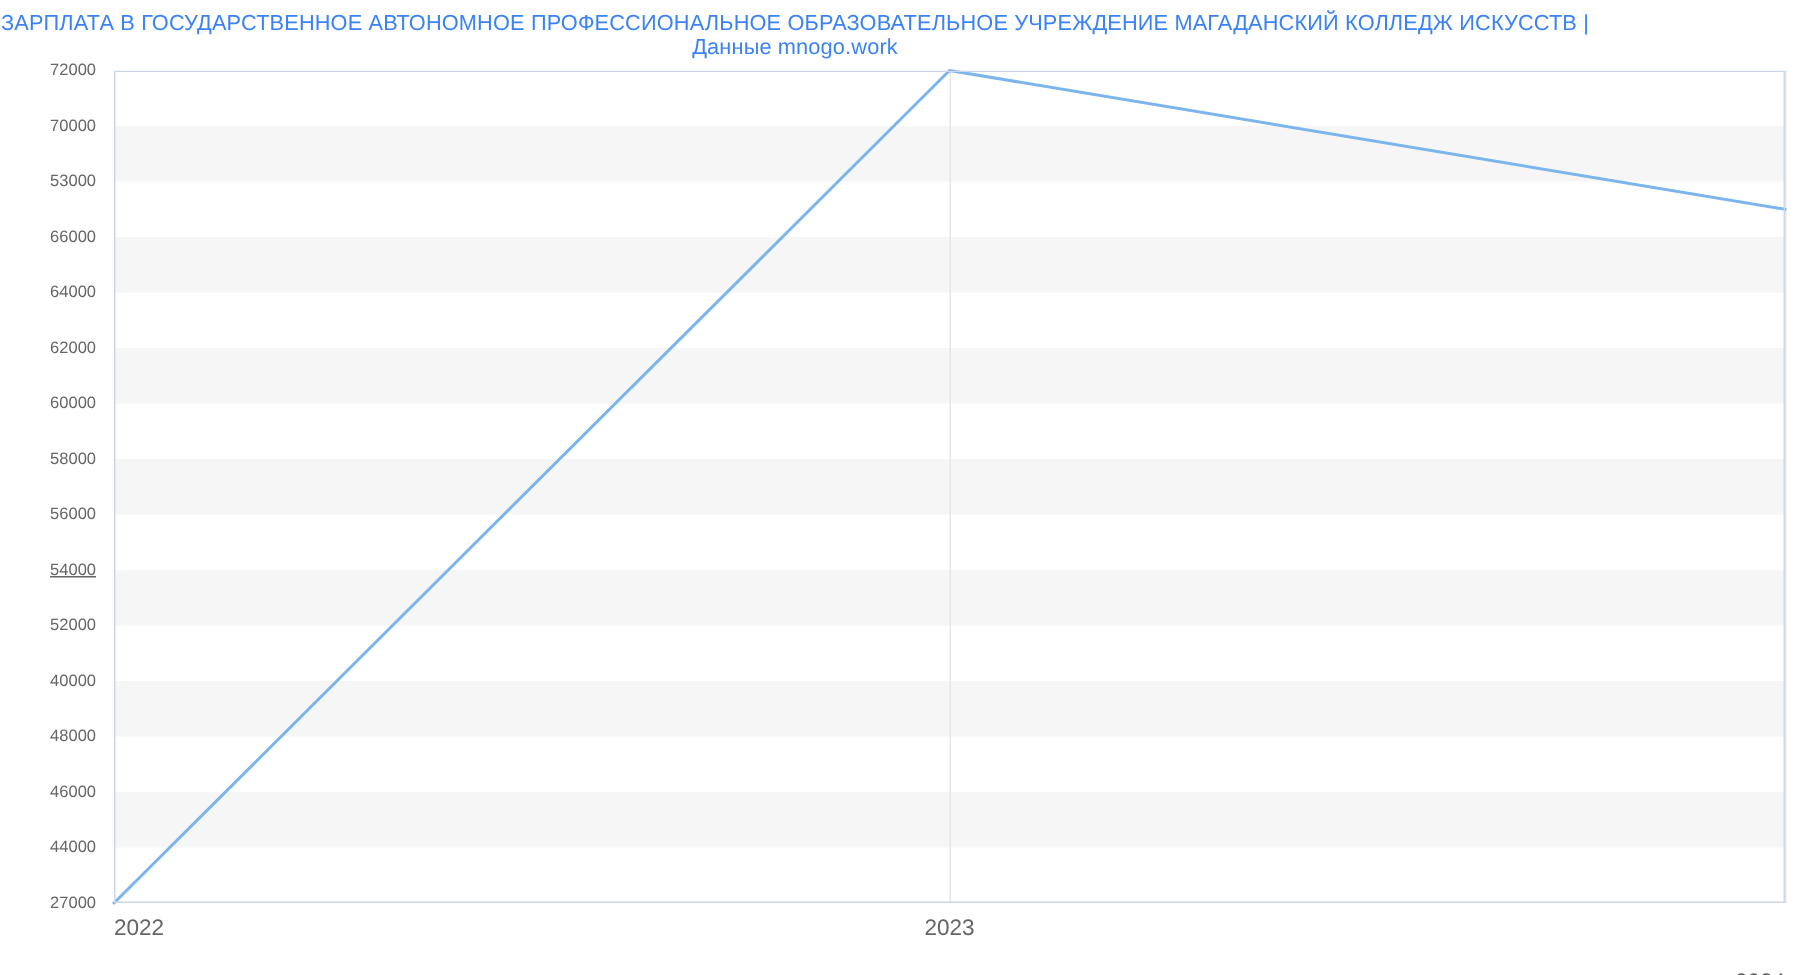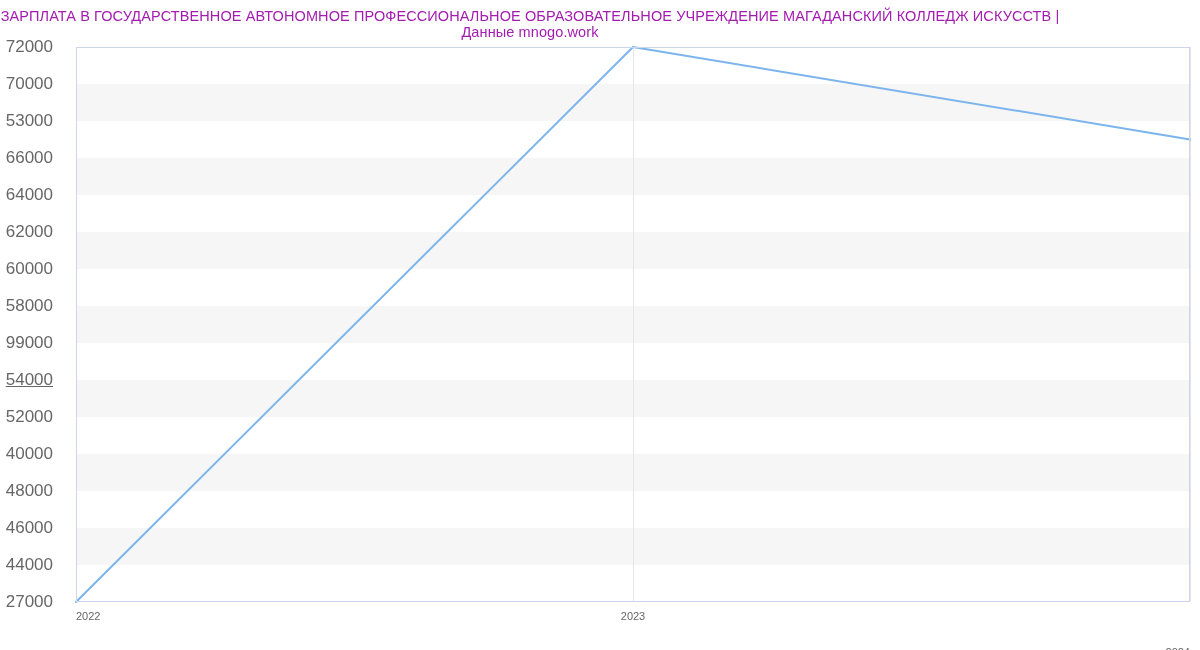--- a/index.html
+++ b/index.html
@@ -16,53 +16,53 @@
     width: 1200px;
     height: 650px;
   }
   .chart-title {
     position: absolute;
     top: 8px;
     left: 0;
     width: 1060px;
     text-align: center;
     font-size: 14.5px;
-    color: #a21caf;
+    color: #3b82f6;
     letter-spacing: 0.1px;
   }
   .plot-area {
     position: absolute;
     left: 76px;
     top: 47px;
     width: 1114px;
     height: 555px;
   }
   .plot-border {
     position: absolute;
     left: 0;
     top: 0;
     width: 100%;
     height: 100%;
     pointer-events: none;
   }
   .y-tick-label {
     position: absolute;
     right: 100%;
-    margin-right: 23px;
+    margin-right: 12px;
     transform: translateY(-50%);
-    font-size: 17px;
+    font-size: 11px;
     color: #666666;
     white-space: nowrap;
   }
   .x-tick-label {
     position: absolute;
     top: 100%;
     margin-top: 8px;
     transform: translateX(-50%);
-    font-size: 11px;
+    font-size: 15px;
     color: #666666;
     white-space: nowrap;
   }
   .grid-band {
     position: absolute;
     left: 0;
     width: 100%;
     background: #f6f6f6;
   }
   .grid-line-x {
@@ -92,21 +92,21 @@
       <div class="grid-band" style="top: 481px; height: 37px;"></div>
       <div class="y-tick-label" style="top: 518px;">44000</div>
       <div class="y-tick-label" style="top: 481px; text-align: right;">46000</div>
       <div class="grid-band" style="top: 407px; height: 37px;"></div>
       <div class="y-tick-label" style="top: 444px;">48000</div>
       <div class="y-tick-label" style="top: 407px;">40000</div>
       <div class="grid-band" style="top: 333px; height: 37px;"></div>
       <div class="y-tick-label" style="top: 370px;">52000</div>
       <div class="y-tick-label" style="top: 333px; text-decoration: underline;">54000</div>
       <div class="grid-band" style="top: 259px; height: 37px;"></div>
-      <div class="y-tick-label" style="top: 296px;">99000</div>
+      <div class="y-tick-label" style="top: 296px;">56000</div>
       <div class="y-tick-label" style="top: 259px;">58000</div>
       <div class="grid-band" style="top: 185px; height: 37px;"></div>
       <div class="y-tick-label" style="top: 222px;">60000</div>
       <div class="y-tick-label" style="top: 185px;">62000</div>
       <div class="grid-band" style="top: 111px; height: 37px;"></div>
       <div class="y-tick-label" style="top: 148px;">64000</div>
       <div class="y-tick-label" style="top: 111px;">66000</div>
       <div class="grid-band" style="top: 37px; height: 37px;"></div>
       <div class="y-tick-label" style="top: 74px;">53000</div>
       <div class="y-tick-label" style="top: 37px;">70000</div>

